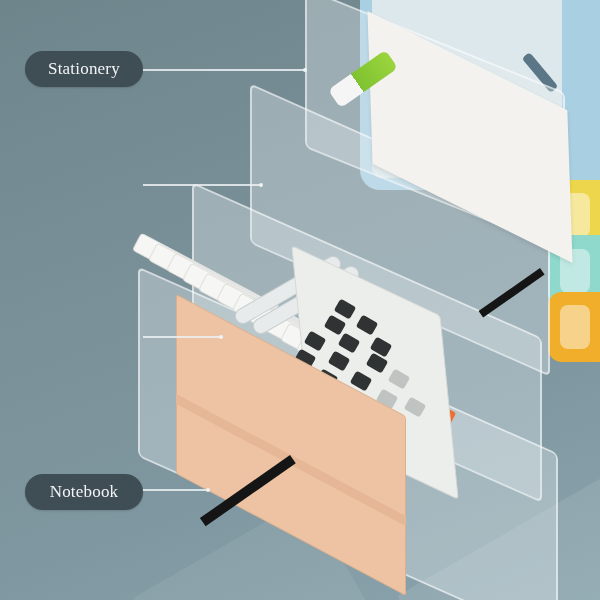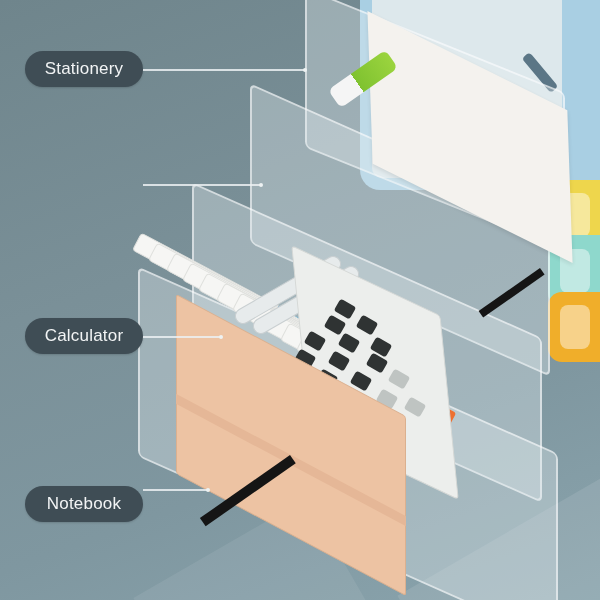--- a/index.html
+++ b/index.html
@@ -10,21 +10,21 @@
     background: linear-gradient(160deg, #6f858c 0%, #7a9098 40%, #7f97a0 70%, #8aa4ad 100%);
   }
   .scene { position: absolute; inset: 0; overflow: hidden; }
 
   
   .bg-patch { position: absolute; background: rgba(255,255,255,0.10); transform: rotate(-30deg); }
 
   
   .callout { position: absolute; left: 25px; height: 36px; width: 118px; border-radius: 18px;
     background: #3f4d55; color: #f2f4f5; font-size: 17px; display: flex; align-items: center;
-    justify-content: center; letter-spacing: 0.2px; box-shadow: 0 1px 2px rgba(0,0,0,0.15); }
+    justify-content: center; letter-spacing: 0.2px; box-shadow: 0 1px 2px rgba(0,0,0,0.15); font-family: Liberation Serif, serif; }
   .leader { position: absolute; left: 143px; height: 2px; background: rgba(235,240,242,0.85); }
   .leader-dot { position: absolute; width: 4px; height: 4px; border-radius: 50%; background: #eef2f3; }
 
   
   .frame-blue { position: absolute; left: 360px; top: -20px; width: 280px; height: 210px; background: #a9cfe3;
     border-radius: 0 0 20px 20px; transform: skewY(0deg); }
   .frame-blue-inner { position: absolute; left: 372px; top: -10px; width: 190px; height: 188px; background: #dde8ec; border-radius: 10px; }
   .slot { position: absolute; left: 535px; top: 50px; width: 10px; height: 45px; background: #5b7686; border-radius: 4px; transform: rotate(-40deg); }
   .frame-yellow { position: absolute; left: 548px; top: 180px; width: 70px; height: 70px; background: #eed64c; border-radius: 14px 0 0 14px; }
   .frame-mint { position: absolute; left: 548px; top: 235px; width: 70px; height: 72px; background: #8ed8cc; border-radius: 14px 0 0 14px; }
@@ -145,25 +145,22 @@
 
   <div class="callout" style="top:51px;">
       <span>Stationery</span>
     </div>
   <div class="leader" style="top:69px;width:162px;"></div>
   <div class="leader-dot" style="left:303px;top:68px;"></div>
 
   <div class="leader" style="top:184px;width:118px;"></div>
   <div class="leader-dot" style="left:259px;top:183px;"></div>
 
-  <div class="callout" style="top:318px;">
-      <span>Calculator</span>
-    </div>
   <div class="leader" style="top:336px;width:78px;"></div>
   <div class="leader-dot" style="left:219px;top:335px;"></div>
 
-  <div class="callout" style="top:486px;">
+  <div class="callout" style="top:474px;">
       <span>Notebook</span>
     </div>
   <div class="leader" style="top:489px;width:65px;"></div>
   <div class="leader-dot" style="left:206px;top:488px;"></div>
 
 </div>
 
 </body></html>

